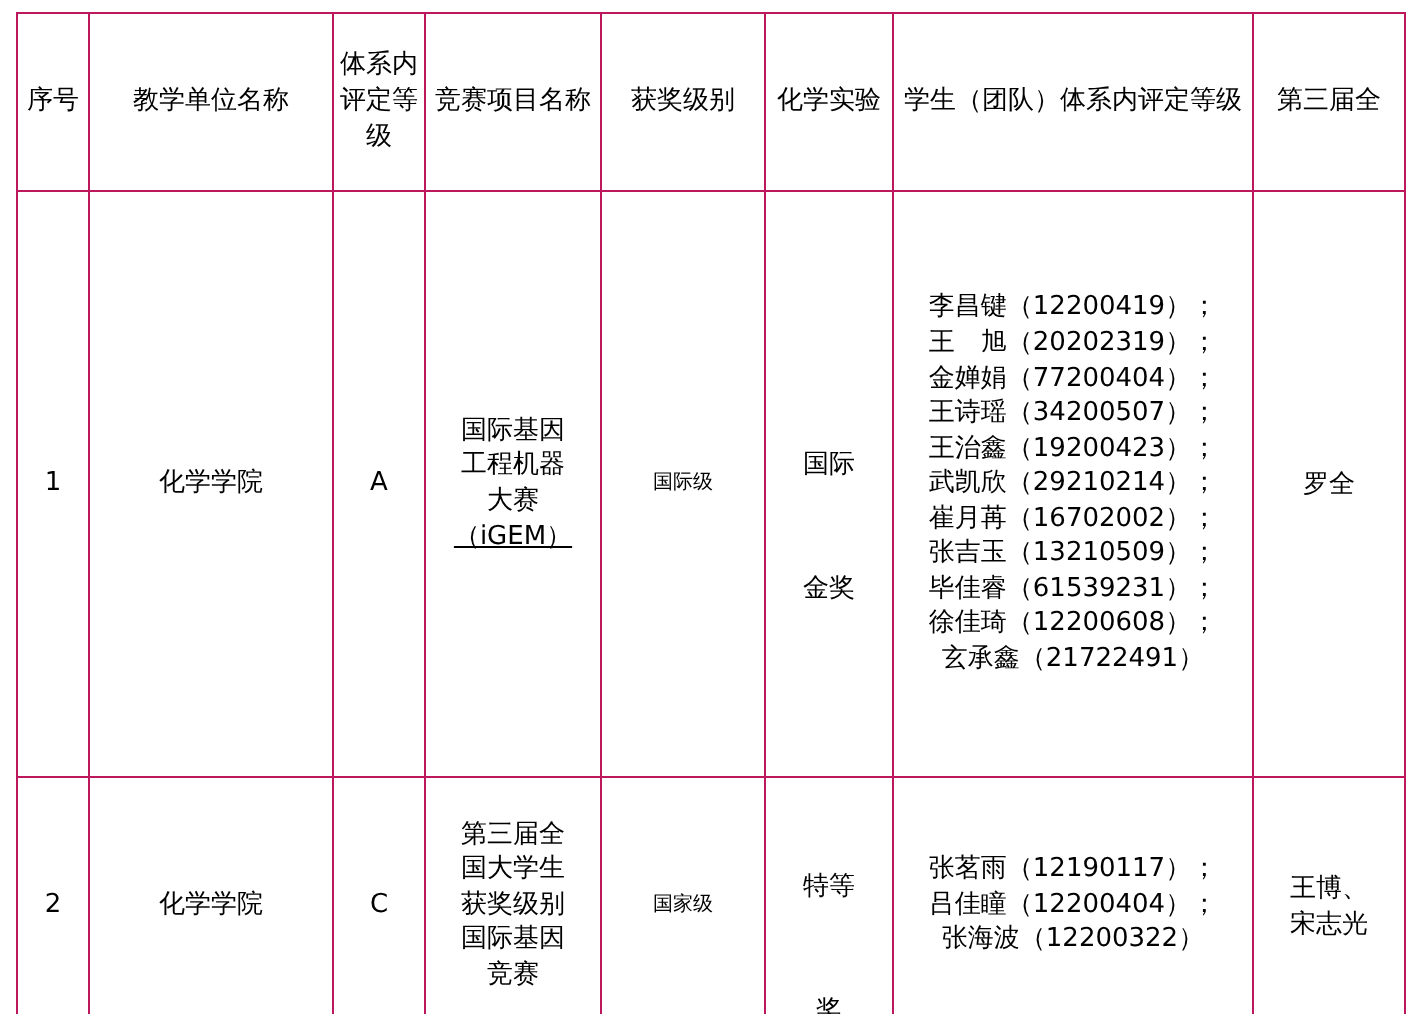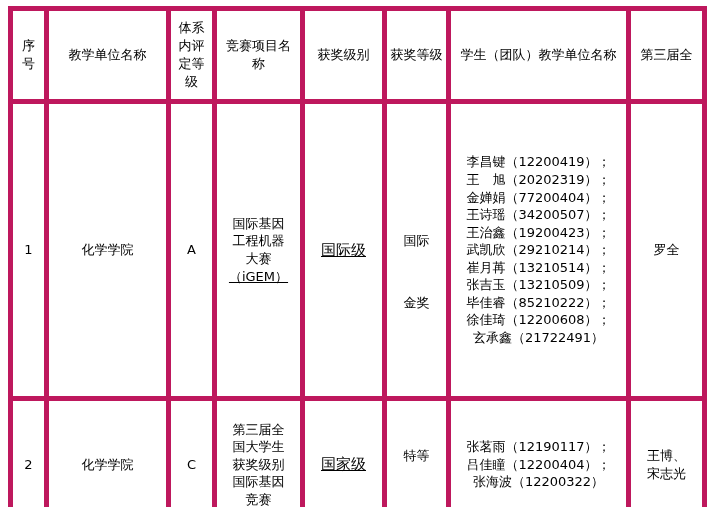--- a/index.html
+++ b/index.html
@@ -21,21 +21,21 @@
     box-sizing: border-box;
     padding: 6px 8px 0 8px;
   }
   table.award-table {
     border-collapse: collapse;
     width: 694px;
     table-layout: fixed;
     font-size: 13px;
   }
   table.award-table td, table.award-table th {
-    border: 5px solid #be185d;
+    border: 1px solid #be185d;
     vertical-align: middle;
     text-align: center;
     padding: 2px 3px;
     line-height: 1.35;
     font-weight: normal;
   }
   
   col.c-seq    { width: 36px; }
   col.c-unit   { width: 122px; }
   col.c-level  { width: 46px; }
@@ -57,21 +57,21 @@
   .cell-seq { font-size: 13px; }
   .cell-unit { font-size: 13px; }
   .cell-level { font-size: 13px; }
   .cell-proj {
     font-size: 13px;
     text-align: left;
     padding-left: 6px;
     line-height: 1.45;
     margin-left: 40px;
   }
-  .cell-grade { font-size: 15px; text-decoration: underline; }
+  .cell-grade { font-size: 10px; }
   .cell-rank { font-size: 13px; line-height: 1.45; }
   .cell-members {
     font-size: 13px;
     text-align: left;
     padding-left: 12px;
     line-height: 1.55;
     margin-left: 11px;
   }
   .cell-teacher { font-size: 13px; line-height: 1.5; }
   .member-line { display: block; white-space: pre; }
@@ -108,24 +108,24 @@
         <td>
             <span class="hdr">体系内评定等级</span>
           </td>
         <td>
             <span class="hdr">竞赛项目名称</span>
           </td>
         <td>
             <span class="hdr">获奖级别</span>
           </td>
         <td>
-            <span class="hdr">获奖等级</span>
+            <span class="hdr">化学实验</span>
           </td>
         <td>
-            <span class="hdr">学生（团队）教学单位名称</span>
+            <span class="hdr">学生（团队）体系内评定等级</span>
           </td>
         <td>
             <span class="hdr">第三届全</span>
           </td>
       </tr>
     </thead>
     <tbody>
       <tr class="row1">
         <td class="cell-seq">1</td>
         <td class="cell-unit">化学学院</td>
@@ -145,23 +145,23 @@
             <span>金奖</span>
           </span>
         </td>
         <td class="cell-members">
           <span class="member-line">李昌键（12200419）；</span>
           <span class="member-line">王　旭（20202319）；</span>
           <span class="member-line">金婵娟（77200404）；</span>
           <span class="member-line">王诗瑶（34200507）；</span>
           <span class="member-line">王治鑫（19200423）；</span>
           <span class="member-line">武凯欣（29210214）；</span>
-          <span class="member-line">崔月苒（13210514）；</span>
+          <span class="member-line">崔月苒（16702002）；</span>
           <span class="member-line">张吉玉（13210509）；</span>
-          <span class="member-line">毕佳睿（85210222）；</span>
+          <span class="member-line">毕佳睿（61539231）；</span>
           <span class="member-line">徐佳琦（12200608）；</span>
           <span class="member-line">玄承鑫（21722491）</span>
         </td>
         <td class="cell-teacher">
           <span class="teacher-line">罗全</span>
         </td>
       </tr>
       <tr class="row2">
         <td class="cell-seq">2</td>
         <td class="cell-unit">化学学院</td>

